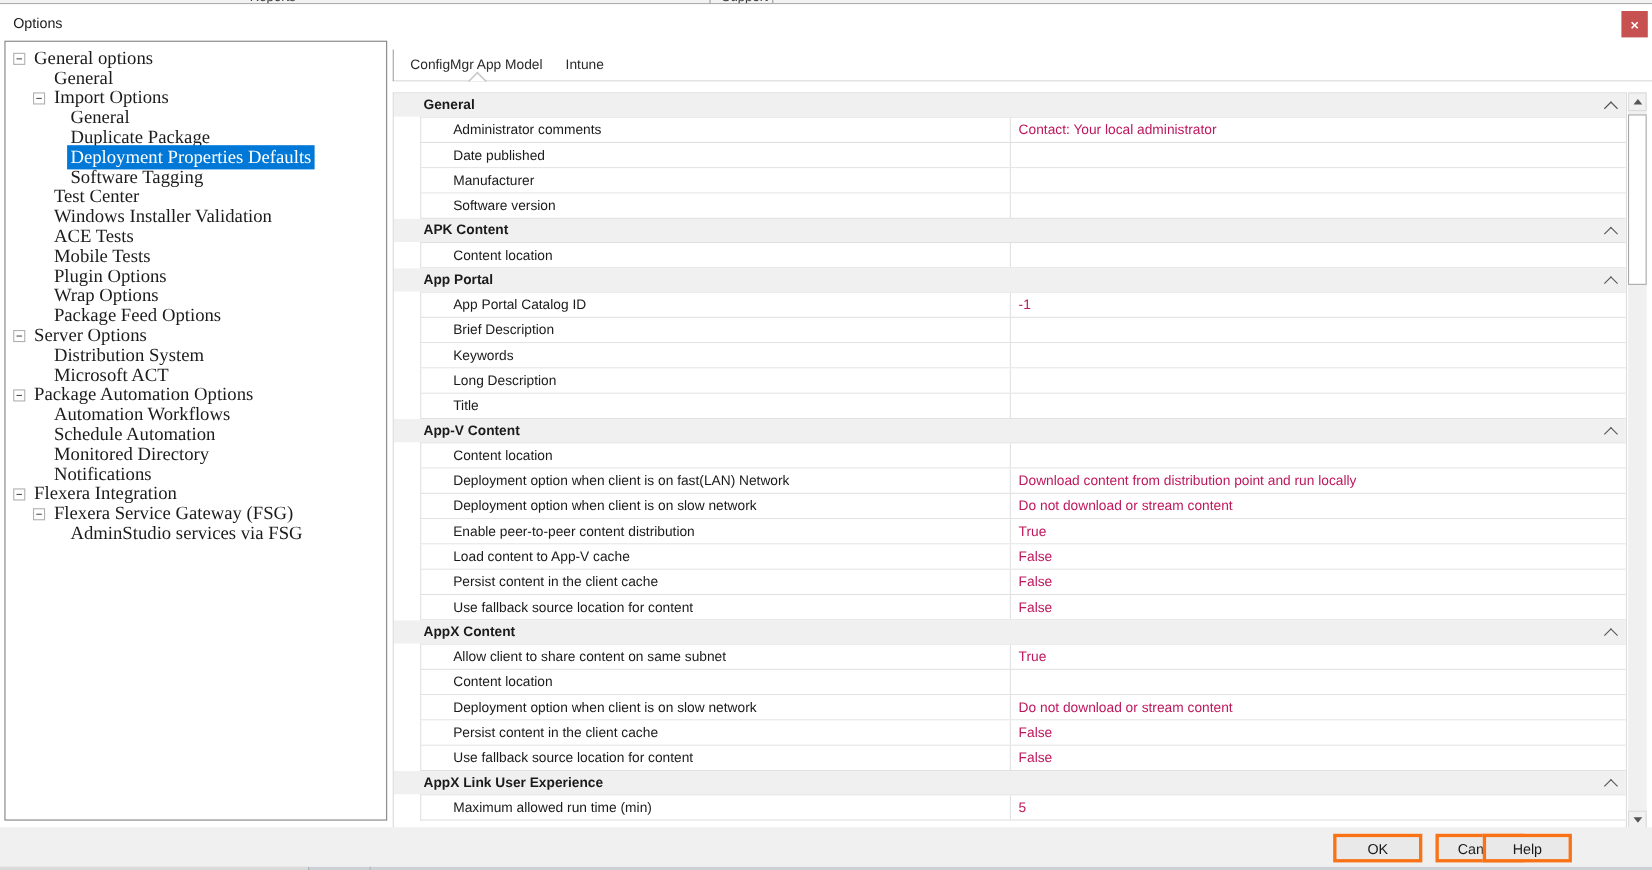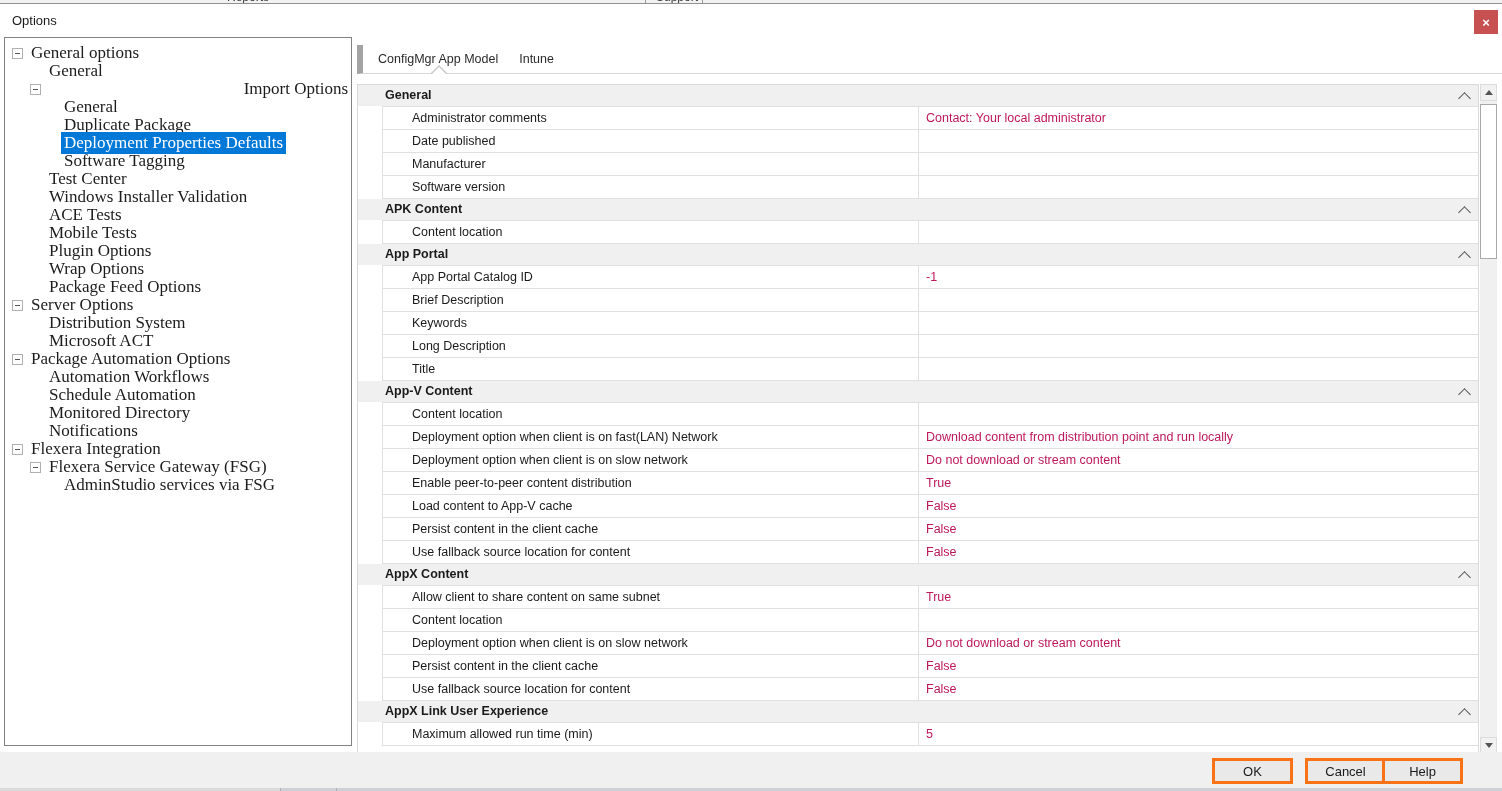--- a/index.html
+++ b/index.html
@@ -32,21 +32,21 @@
   .expander { position:relative; width:11px; height:11px; border:1px solid #b0b0b0;
               background:#fff; margin-right:5px; flex:0 0 11px; display:flex;
               align-items:center; justify-content:center; }
   .expander .minus { width:5px; height:1px; background:#555; }
   .tree-label { padding:1px 3px; }
   .tree-item.selected .tree-label { background:#0078d7; color:#fff; }
 
   
   .right-panel { position:absolute; left:357px; top:41px; width:1145px; height:709px; }
   .tabbar { position:absolute; left:0; top:0; width:1145px; height:29px;
-            border-left:6px solid #a3a3a3; border-bottom:1px solid #d9d9d9;
+            border-left:1px solid #a3a3a3; border-bottom:1px solid #d9d9d9;
             padding-left:15px; display:flex; align-items:center; }
   .tab { font-size:12.5px; color:#2b2b2b; margin-right:21px; cursor:pointer; line-height:28px; }
   .notch-outline { position:absolute; left:67px; bottom:-1px; width:0; height:0;
                    border-left:9px solid transparent; border-right:9px solid transparent;
                    border-bottom:9px solid #c8c8c8; }
   .notch { position:absolute; left:69px; bottom:-1px; width:0; height:0;
            border-left:7px solid transparent; border-right:7px solid transparent;
            border-bottom:7px solid #fff; }
 
   
@@ -77,21 +77,21 @@
   .arrow-down { width:0; height:0; border-left:4px solid transparent;
                 border-right:4px solid transparent; border-top:5px solid #555; }
   .sb-thumb { position:absolute; left:0; top:20px; width:17px; height:155px;
               background:#fff; border:1px solid #a8a8a8; }
 
   
   .footer { position:absolute; left:0; top:748px; width:1502px; height:36px; background:#f0f0f0; }
   .dlg-btn { position:absolute; top:6px; width:81px; height:26px; background:#e9e9e9;
              border:3px solid #f97316; font-size:13px; color:#1a1a1a; cursor:pointer;
              font-family:"Liberation Sans", sans-serif; }
-  .btn-ok { left:1212px; } .btn-cancel { left:1305px; } .btn-help { left:1382px; }
+  .btn-ok { left:1212px; } .btn-cancel { left:1305px; } .btn-help { left:1348px; }
 
   
   .status-strip { position:absolute; left:0; top:784px; width:1502px; height:3px; background:#cdd1d6; }
   .status-strip .seg { position:absolute; left:0; top:0; width:280px; height:3px; background:#dadada; }
   .status-strip .sdiv { position:absolute; top:0; width:1px; height:3px; background:#aeb2b7; }
 </style>
 </head>
 <body>
 
 <div class="screen">
@@ -116,21 +116,21 @@
         <div class="tree-item" style="padding-left: 7px;">
     <span class="expander">
             <span class="minus"></span>
           </span>
     <span class="tree-label">General options</span>
   </div>
         <div class="tree-item" style="padding-left: 41px;">
 
     <span class="tree-label">General</span>
   </div>
-        <div class="tree-item" style="padding-left: 25px; justify-content: space-between;">
+        <div class="tree-item" style="padding-left: 25px;">
     <span class="expander">
             <span class="minus"></span>
           </span>
     <span class="tree-label">Import Options</span>
   </div>
         <div class="tree-item" style="padding-left: 56px;">
 
     <span class="tree-label">General</span>
   </div>
         <div class="tree-item" style="padding-left: 56px;">

